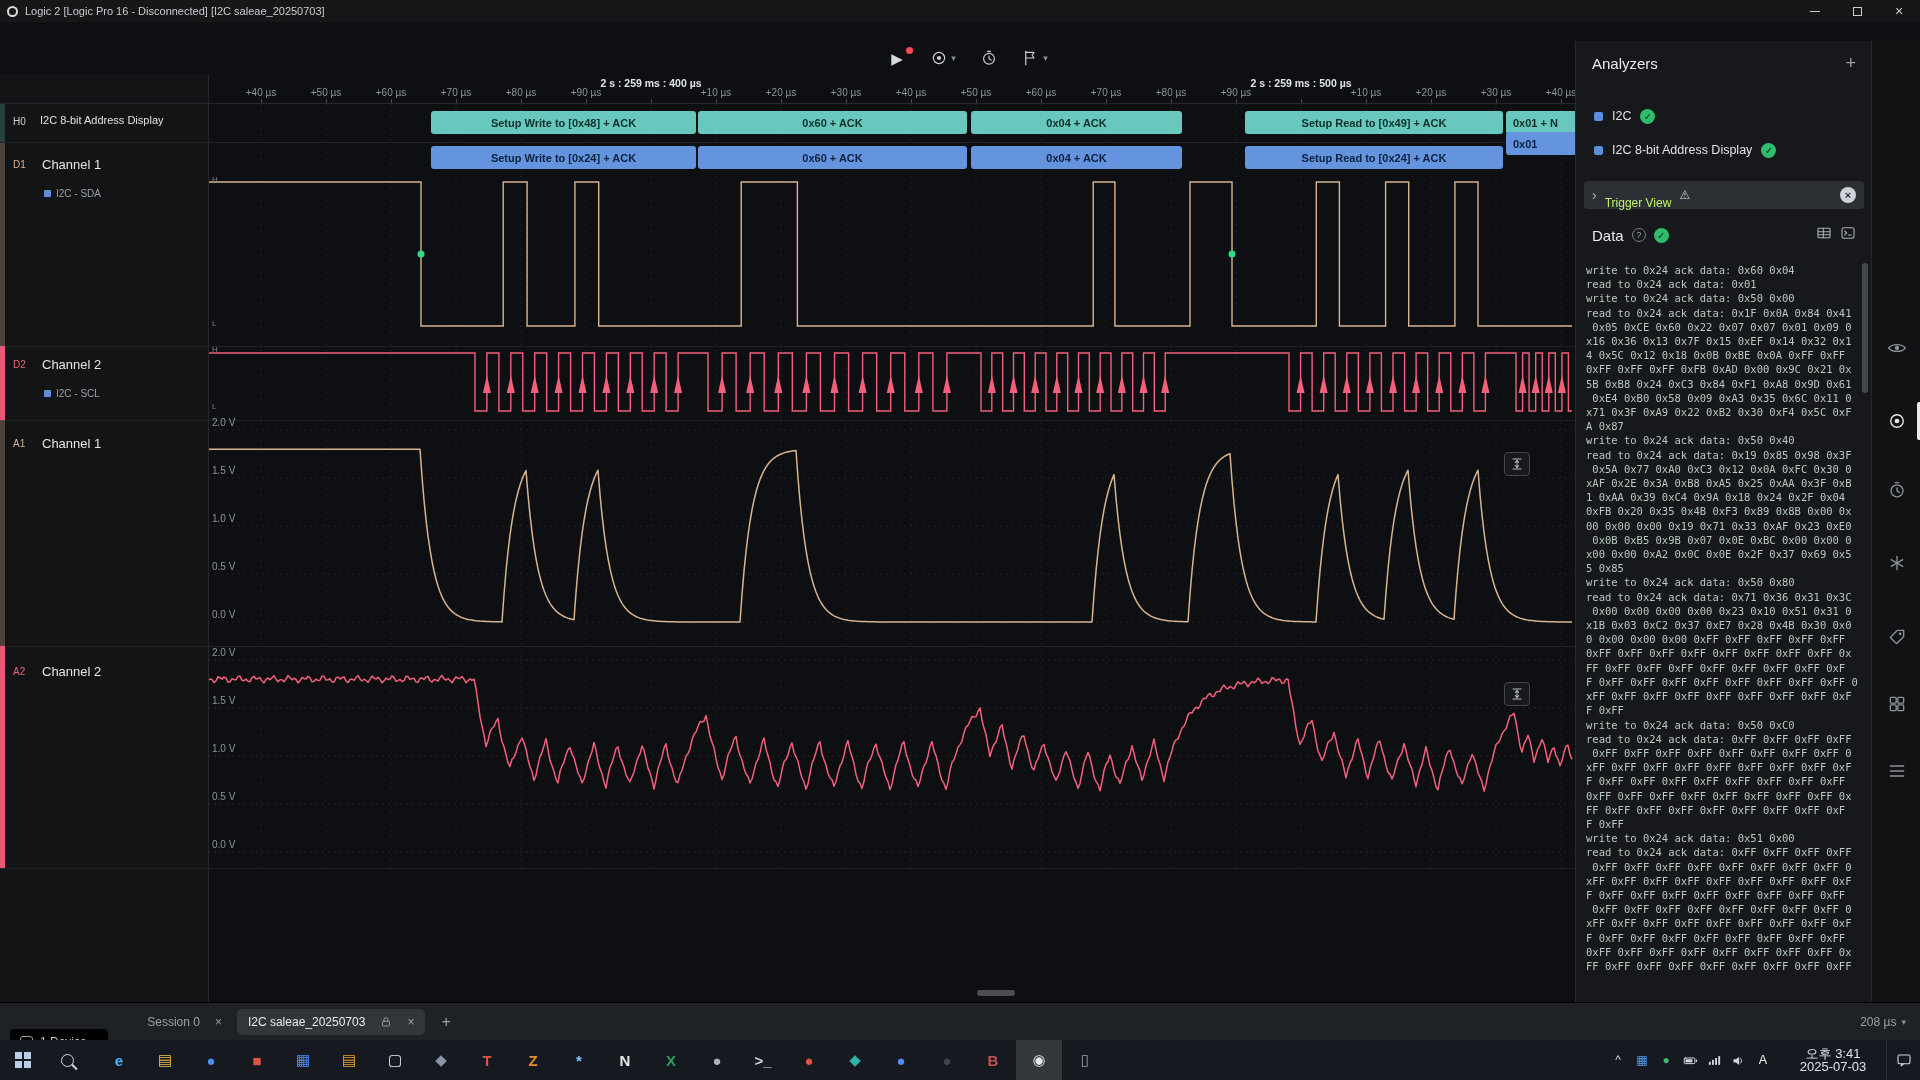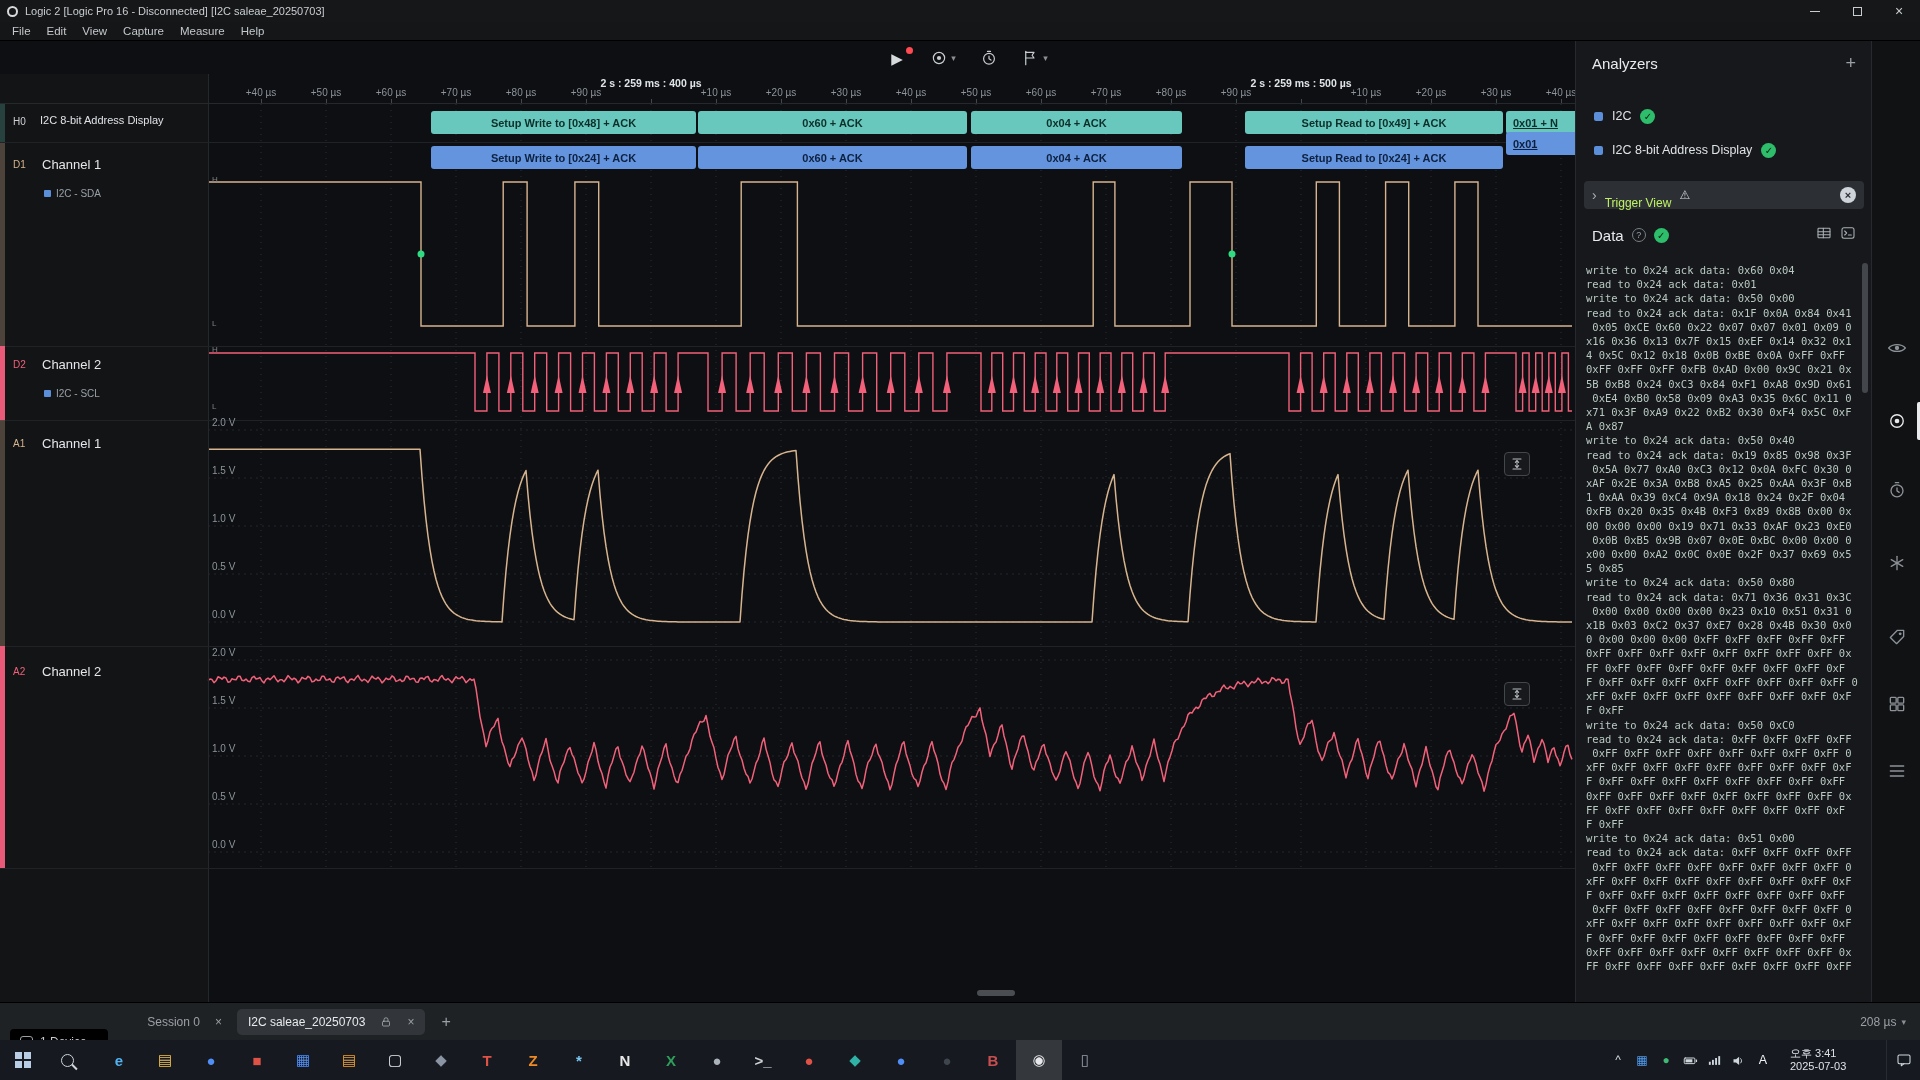--- a/index.html
+++ b/index.html
@@ -40,21 +40,21 @@
 .ch-badge{position:absolute;left:13px;font-size:10px;}
 .ch-name{position:absolute;left:42px;font-size:13px;color:#e4e6e9;}
 .ch-name.small{font-size:11px;left:40px;color:#dfe2e5;}
 .ch-sub{position:absolute;left:44px;display:flex;align-items:center;gap:5px;font-size:10px;color:#9aa0a6;}
 .chip{width:7px;height:7px;background:#5b8fd9;display:inline-block;border-radius:1px;}
 .lvl{position:absolute;left:212px;font-size:8px;color:#7c8288;}
 .volt{position:absolute;left:212px;font-size:10px;color:#8d949b;}
 .bubble{position:absolute;height:23px;border-radius:3px;font-size:11px;font-weight:bold;display:flex;align-items:center;justify-content:center;overflow:hidden;white-space:nowrap;}
 .bubble.teal{background:#68c8bd;color:#0c2f2a;}
 .bubble.blue{background:#6394dd;color:#0d2040;}
-.bubble.clipleft{justify-content:flex-start;padding-left:7px;text-decoration:underline;}
+.bubble.clipleft{justify-content:flex-start;padding-left:7px;}
 .measure-btn{position:absolute;width:26px;height:24px;border:1px solid #43474c;border-radius:4px;background:#17191c;display:flex;align-items:center;justify-content:center;color:#b9bec3;}
 .hscroll{position:absolute;height:6px;border-radius:3px;background:#4a4e52;}
 
 
 #rightPanel{position:absolute;left:1575px;top:41px;width:296px;height:961px;background:#16181b;border-left:1px solid #26292d;z-index:20;}
 .rp-header{position:absolute;left:16px;top:12px;width:264px;display:flex;align-items:center;}
 .rp-title{font-size:15px;color:#e8eaed;}
 .rp-add{margin-left:auto;font-size:18px;color:#9aa0a6;}
 #analyzerItems{position:absolute;left:0;top:58px;width:296px;}
 .an-item{height:34px;display:flex;align-items:center;gap:9px;padding-left:18px;}
@@ -98,21 +98,21 @@
 .win-logo span{background:#b9cee4;}
 .tb-search{width:42px;height:40px;display:flex;align-items:center;justify-content:center;}
 .search-icon{width:13px;height:13px;border:1.8px solid #cfd6dd;border-radius:50%;position:relative;}
 .search-icon::after{content:"";position:absolute;width:7px;height:1.8px;background:#cfd6dd;transform:rotate(45deg);right:-5px;bottom:-2px;}
 #tbApps{display:flex;height:40px;margin-left:8px;}
 .tb-app{width:46px;height:40px;display:flex;align-items:center;justify-content:center;font-size:15px;font-weight:bold;}
 .tb-app.active{background:rgba(255,255,255,0.13);}
 #tray{margin-left:auto;display:flex;align-items:center;height:40px;}
 .tray-ic{width:24px;height:40px;display:flex;align-items:center;justify-content:center;font-size:12px;color:#cfd6dd;}
 .ime{font-size:12.5px;color:#eef1f4;width:26px;text-align:center;}
-.clock{width:86px;text-align:left;font-size:11px;line-height:13px;color:#dfe3e7;margin:0 10px 0 14px;}
+.clock{width:86px;text-align:center;font-size:13px;line-height:13px;color:#dfe3e7;margin:0 10px 0 14px;}
 .action-center{width:34px;height:40px;display:flex;align-items:center;justify-content:center;color:#cfd6dd;border-left:1px solid rgba(255,255,255,0.08);}
 </style>
 </head>
 <body>
 
 <div id="app">
 
   <div class="titlebar">
     <span class="app-logo"></span>
     <span class="title-text">Logic 2 [Logic Pro 16 - Disconnected] [I2C saleae_20250703]</span>
@@ -122,28 +122,20 @@
         </div>
       <div class="wc">
           <span class="wc-max"></span>
         </div>
       <div class="wc">
           <span class="wc-x">×</span>
         </div>
     </div>
   </div>
 
-  <div class="menubar" id="menubar">
-      <div class="menu-item">File</div>
-      <div class="menu-item">Edit</div>
-      <div class="menu-item">View</div>
-      <div class="menu-item">Capture</div>
-      <div class="menu-item">Measure</div>
-      <div class="menu-item">Help</div>
-    </div>
 
   <div id="waveClip">
     <div class="col-bg"></div>
     <svg id="waveSvg" width="1575" height="961" viewBox="0 0 1575 961">
         <line x1="261" y1="63" x2="261" y2="827" stroke="#2a2e33" stroke-width="1" stroke-dasharray="1 5"></line>
         <line x1="326" y1="63" x2="326" y2="827" stroke="#2a2e33" stroke-width="1" stroke-dasharray="1 5"></line>
         <line x1="391" y1="63" x2="391" y2="827" stroke="#2a2e33" stroke-width="1" stroke-dasharray="1 5"></line>
         <line x1="456" y1="63" x2="456" y2="827" stroke="#2a2e33" stroke-width="1" stroke-dasharray="1 5"></line>
         <line x1="521" y1="63" x2="521" y2="827" stroke="#2a2e33" stroke-width="1" stroke-dasharray="1 5"></line>
         <line x1="586" y1="63" x2="586" y2="827" stroke="#2a2e33" stroke-width="1" stroke-dasharray="1 5"></line>

